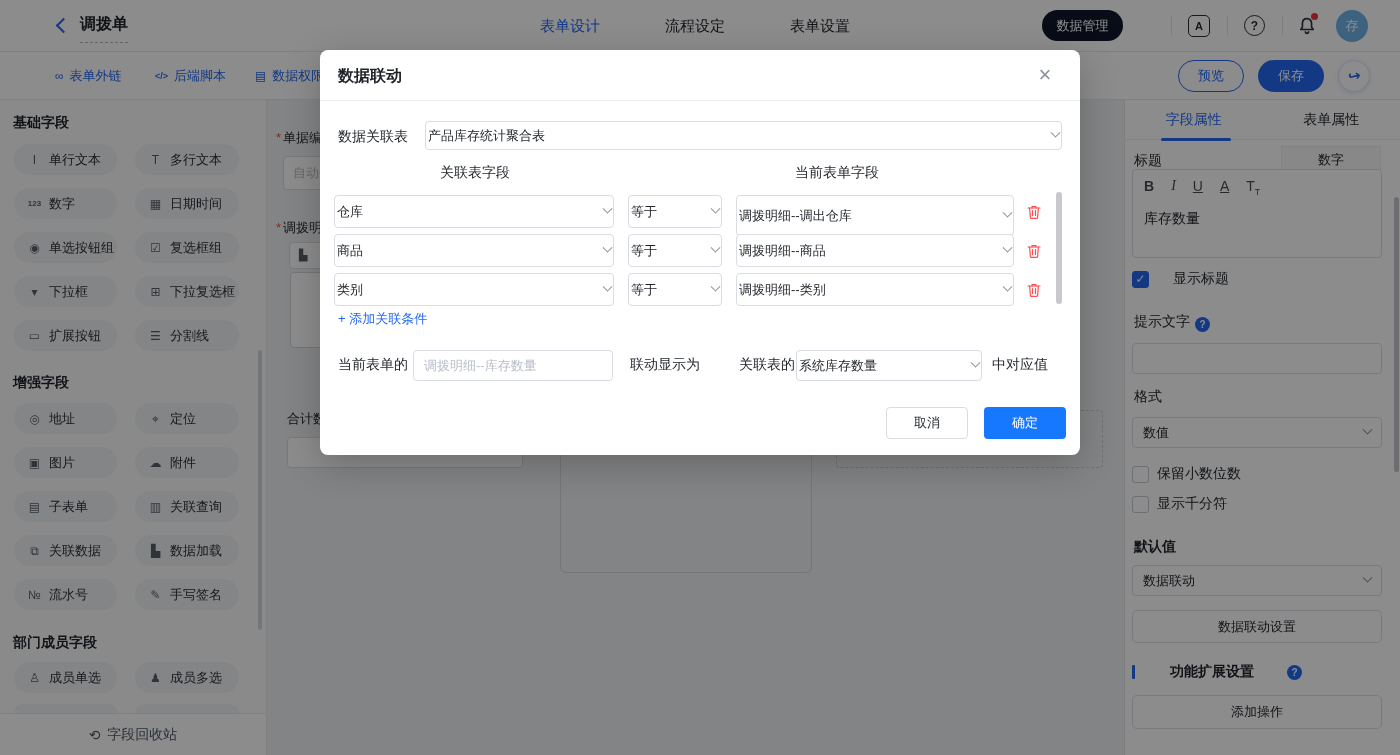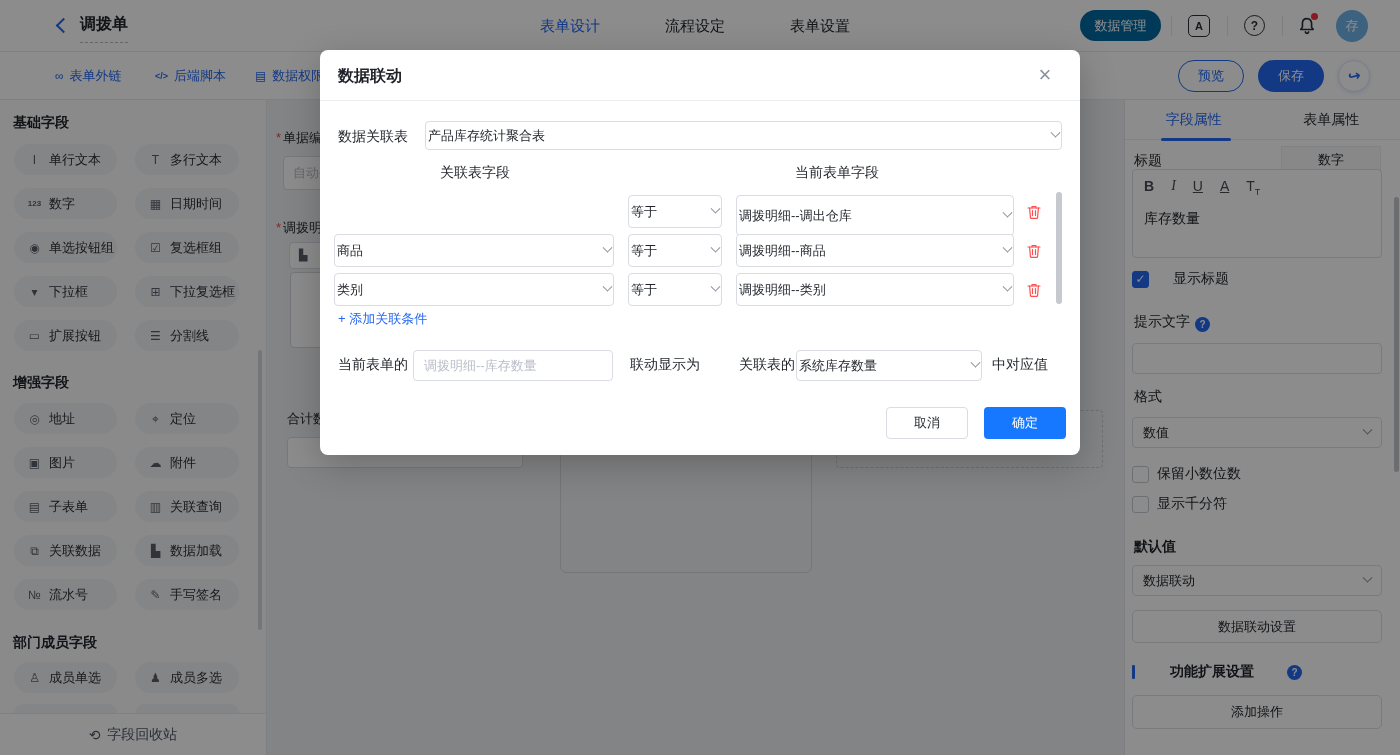--- a/index.html
+++ b/index.html
@@ -6,21 +6,21 @@
   html,body { width:1400px; height:755px; }
   body { font-family:"Liberation Sans","DejaVu Sans",sans-serif; color:#1f2329; background:#eef0f2; }
   .app { position:relative; width:1400px; height:755px; overflow:hidden; background:#eef0f2; }
 
   
   .topbar { position:absolute; left:0; top:0; width:1400px; height:52px; background:#fff; border-bottom:1px solid #e8eaed; z-index:1; }
   .back-chev { position:absolute; left:58px; top:20px; width:11px; height:11px; border-left:2.5px solid #2468f2; border-bottom:2.5px solid #2468f2; transform:rotate(45deg); cursor:pointer; }
   .doc-title { position:absolute; left:80px; top:14px; font-size:16px; font-weight:700; color:#1f2329; padding-bottom:7px; border-bottom:1px dashed #b5bac4; }
   .top-tab { position:absolute; top:17px; font-size:15px; color:#1f2329; cursor:pointer; }
   .top-tab.active { color:#2468f2; font-weight:500; }
-  .pill-green { position:absolute; left:1080px; top:10px; width:81px; height:31px; border-radius:16px; background:#0369a1; color:#fff; font-size:13px; display:flex; align-items:center; justify-content:center; cursor:pointer; }
+  .pill-green { position:absolute; left:1042px; top:10px; width:81px; height:31px; border-radius:16px; background:#0f172a; color:#fff; font-size:13px; display:flex; align-items:center; justify-content:center; cursor:pointer; }
   .tb-sep { position:absolute; top:16px; width:1px; height:20px; background:#e3e5e8; }
   .icon-docA { position:absolute; left:1188px; top:15px; width:22px; height:22px; border:1.7px solid #2b2f36; border-radius:5px; font-size:11px; font-weight:700; color:#2b2f36; display:flex; align-items:center; justify-content:center; cursor:pointer; }
   .icon-help { position:absolute; left:1244px; top:15px; width:21px; height:21px; border:1.7px solid #2b2f36; border-radius:50%; font-size:12px; font-weight:700; color:#2b2f36; display:flex; align-items:center; justify-content:center; cursor:pointer; }
   .icon-bell { position:absolute; left:1296px; top:15px; width:22px; height:22px; cursor:pointer; }
   .bell-dot { position:absolute; left:1311px; top:13px; width:7px; height:7px; border-radius:50%; background:#f5333f; }
   .avatar { position:absolute; left:1336px; top:10px; width:32px; height:32px; border-radius:50%; background:#6fb3ea; color:#fff; font-size:13px; display:flex; align-items:center; justify-content:center; cursor:pointer; }
 
   
   .toolbar { position:absolute; left:0; top:52px; width:1400px; height:48px; background:#fff; border-bottom:1px solid #e8eaed; z-index:1; }
   .tool-link { position:absolute; top:0; height:48px; display:flex; align-items:center; gap:6px; color:#2468f2; font-size:13px; cursor:pointer; }
@@ -324,20 +324,24 @@
 
     <div class="m-label" style="left:18px; top:78px;">数据关联表</div>
     <div class="sel" style="left:105px; top:71px; width:637px; height:29px;">
         <span>产品库存统计聚合表</span>
         <span class="chev"></span>
       </div>
 
     <div class="m-head" style="left:120px; top:114px;">关联表字段</div>
     <div class="m-head" style="left:475px; top:114px;">当前表单字段</div>
 
+    <div class="sel" style="left:14px; top:145px; width:280px; height:33px;">
+        <span>仓库</span>
+        <span class="chev"></span>
+      </div>
     <div class="sel" style="left:308px; top:145px; width:94px; height:33px;">
         <span>等于</span>
         <span class="chev"></span>
       </div>
     <div class="sel" style="left:416px; top:145px; width:278px; height:41px;">
         <span>调拨明细--调出仓库</span>
         <span class="chev"></span>
       </div>
     <div class="trash" style="left:706px; top:154px;"><svg width="16" height="16" viewBox="0 0 16 16" fill="none" stroke="#ff4d4f" stroke-width="1.2" stroke-linecap="round" stroke-linejoin="round">
           <path d="M2 4h12"></path>

